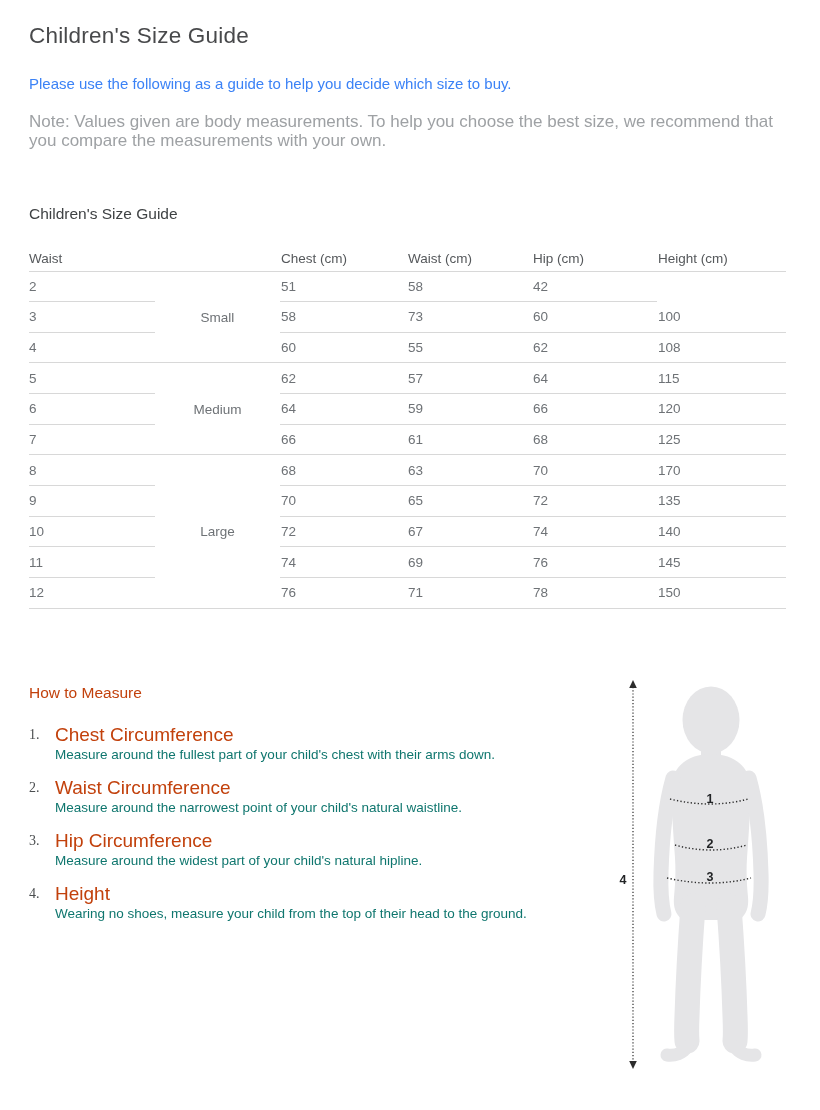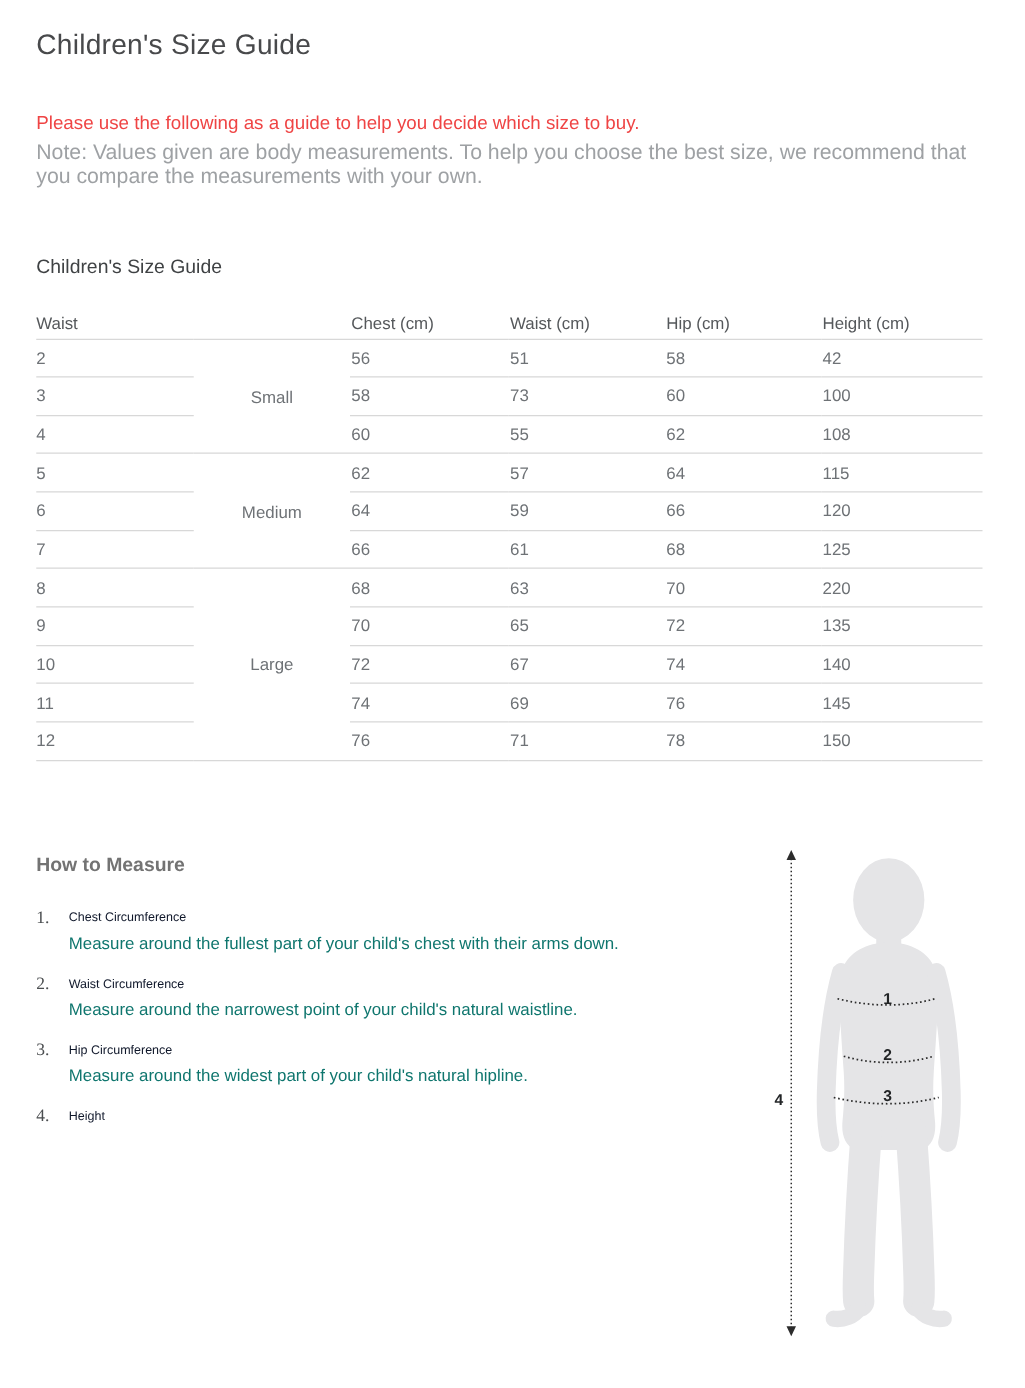--- a/index.html
+++ b/index.html
@@ -9,22 +9,22 @@
     position:relative; width:820px; height:1110px; background:#ffffff;
     overflow:hidden; margin:0 auto;
   }
   
   .page-title {
     position:absolute; left:29px; top:21px;
     font-size:22.5px; line-height:30px; font-weight:400;
     color:#48494b; letter-spacing:.2px;
   }
   .intro {
-    position:absolute; left:29px; top:88px;
-    font-size:15px; line-height:22px; color:#ef4444;
+    position:absolute; left:29px; top:73px;
+    font-size:15px; line-height:22px; color:#3b82f6;
   }
   .note {
     position:absolute; left:29px; top:113px; width:757px;
     font-size:17px; line-height:18.5px; color:#9ea1a4;
   }
   
   .table-heading {
     position:absolute; left:29px; top:203px;
     font-size:15.5px; line-height:22px; font-weight:500; color:#3f4244;
   }
@@ -40,29 +40,29 @@
     font-size:13.5px; color:#6e7276;
   }
   .c-data { padding-left:1px; }
   .c-group { justify-content:center; }
   .thead .cell { font-size:13.5px; color:#55585b; border-bottom:1px solid #d8d8d8; }
   .trow.mid .cell:not(.c-group) { border-bottom:1px solid #d8d8d8; }
   .trow.end .cell { border-bottom:1px solid #d8d8d8; }
   
   .hm-heading {
     position:absolute; left:29px; top:682px;
-    font-size:15.5px; line-height:22px; font-weight:700; color:#737373;
+    font-size:15.5px; line-height:22px; font-weight:400; color:#c2410c;
   }
   .hm-list { position:absolute; left:29px; top:725px; width:560px; }
   .hm-item { display:grid; grid-template-columns:26px 1fr; margin-bottom:13px; }
   .hm-num {
     font-family:"Liberation Serif","DejaVu Serif",serif;
     font-size:14px; line-height:19px; color:#4b4e50;
   }
-  .hm-title { font-size:10px; line-height:19px; color:#0f172a; }
+  .hm-title { font-size:19px; line-height:19px; color:#c2410c; }
   .hm-desc  { font-size:13.5px; line-height:20px; color:#0f766e; grid-column:2; margin-top:1px; }
   
   .figure { position:absolute; left:615px; top:678px; width:180px; height:395px; }
   .fig-num {
     font-family:"Liberation Sans","DejaVu Sans",sans-serif;
     font-size:12.5px; font-weight:700; fill:#222426;
   }
 </style>
 </head>
 <body>
@@ -81,21 +81,20 @@
       <div class="cell c-group"></div>
       <div class="cell c-data">Chest (cm)</div>
       <div class="cell c-data">Waist (cm)</div>
       <div class="cell c-data">Hip (cm)</div>
       <div class="cell c-data">Height (cm)</div>
     </div>
 
     <div class="trow mid">
       <div class="cell">2</div>
       <div class="cell c-group"></div>
-      <div class="cell c-data">56</div>
       <div class="cell c-data">51</div>
       <div class="cell c-data">58</div>
       <div class="cell c-data">42</div>
     </div>
     <div class="trow mid">
       <div class="cell">3</div>
       <div class="cell c-group">Small</div>
       <div class="cell c-data">58</div>
       <div class="cell c-data">73</div>
       <div class="cell c-data">60</div>
@@ -134,21 +133,21 @@
       <div class="cell c-data">68</div>
       <div class="cell c-data">125</div>
     </div>
 
     <div class="trow mid">
       <div class="cell">8</div>
       <div class="cell c-group"></div>
       <div class="cell c-data">68</div>
       <div class="cell c-data">63</div>
       <div class="cell c-data">70</div>
-      <div class="cell c-data">220</div>
+      <div class="cell c-data">170</div>
     </div>
     <div class="trow mid">
       <div class="cell">9</div>
       <div class="cell c-group"></div>
       <div class="cell c-data">70</div>
       <div class="cell c-data">65</div>
       <div class="cell c-data">72</div>
       <div class="cell c-data">135</div>
     </div>
     <div class="trow mid">
@@ -191,20 +190,21 @@
       <div class="hm-desc">Measure around the narrowest point of your child's natural waistline.</div>
     </div>
     <div class="hm-item">
       <div class="hm-num">3.</div>
       <div class="hm-title">Hip Circumference</div>
       <div class="hm-desc">Measure around the widest part of your child's natural hipline.</div>
     </div>
     <div class="hm-item">
       <div class="hm-num">4.</div>
       <div class="hm-title">Height</div>
+      <div class="hm-desc">Wearing no shoes, measure your child from the top of their head to the ground.</div>
     </div>
   </div>
 
   <div class="figure">
     <svg width="180" height="395" viewBox="0 0 180 395" xmlns="http://www.w3.org/2000/svg">
 
       <g fill="#e5e5e7" stroke="none">
         <ellipse cx="96" cy="42" rx="28.5" ry="33.5"></ellipse>
         <rect x="86" y="60" width="20" height="26"></rect>
         <path d="M96,76 C114,76 128,84 133,97 C137,108 136,120 135,133 C134,152 133,166 132,180

